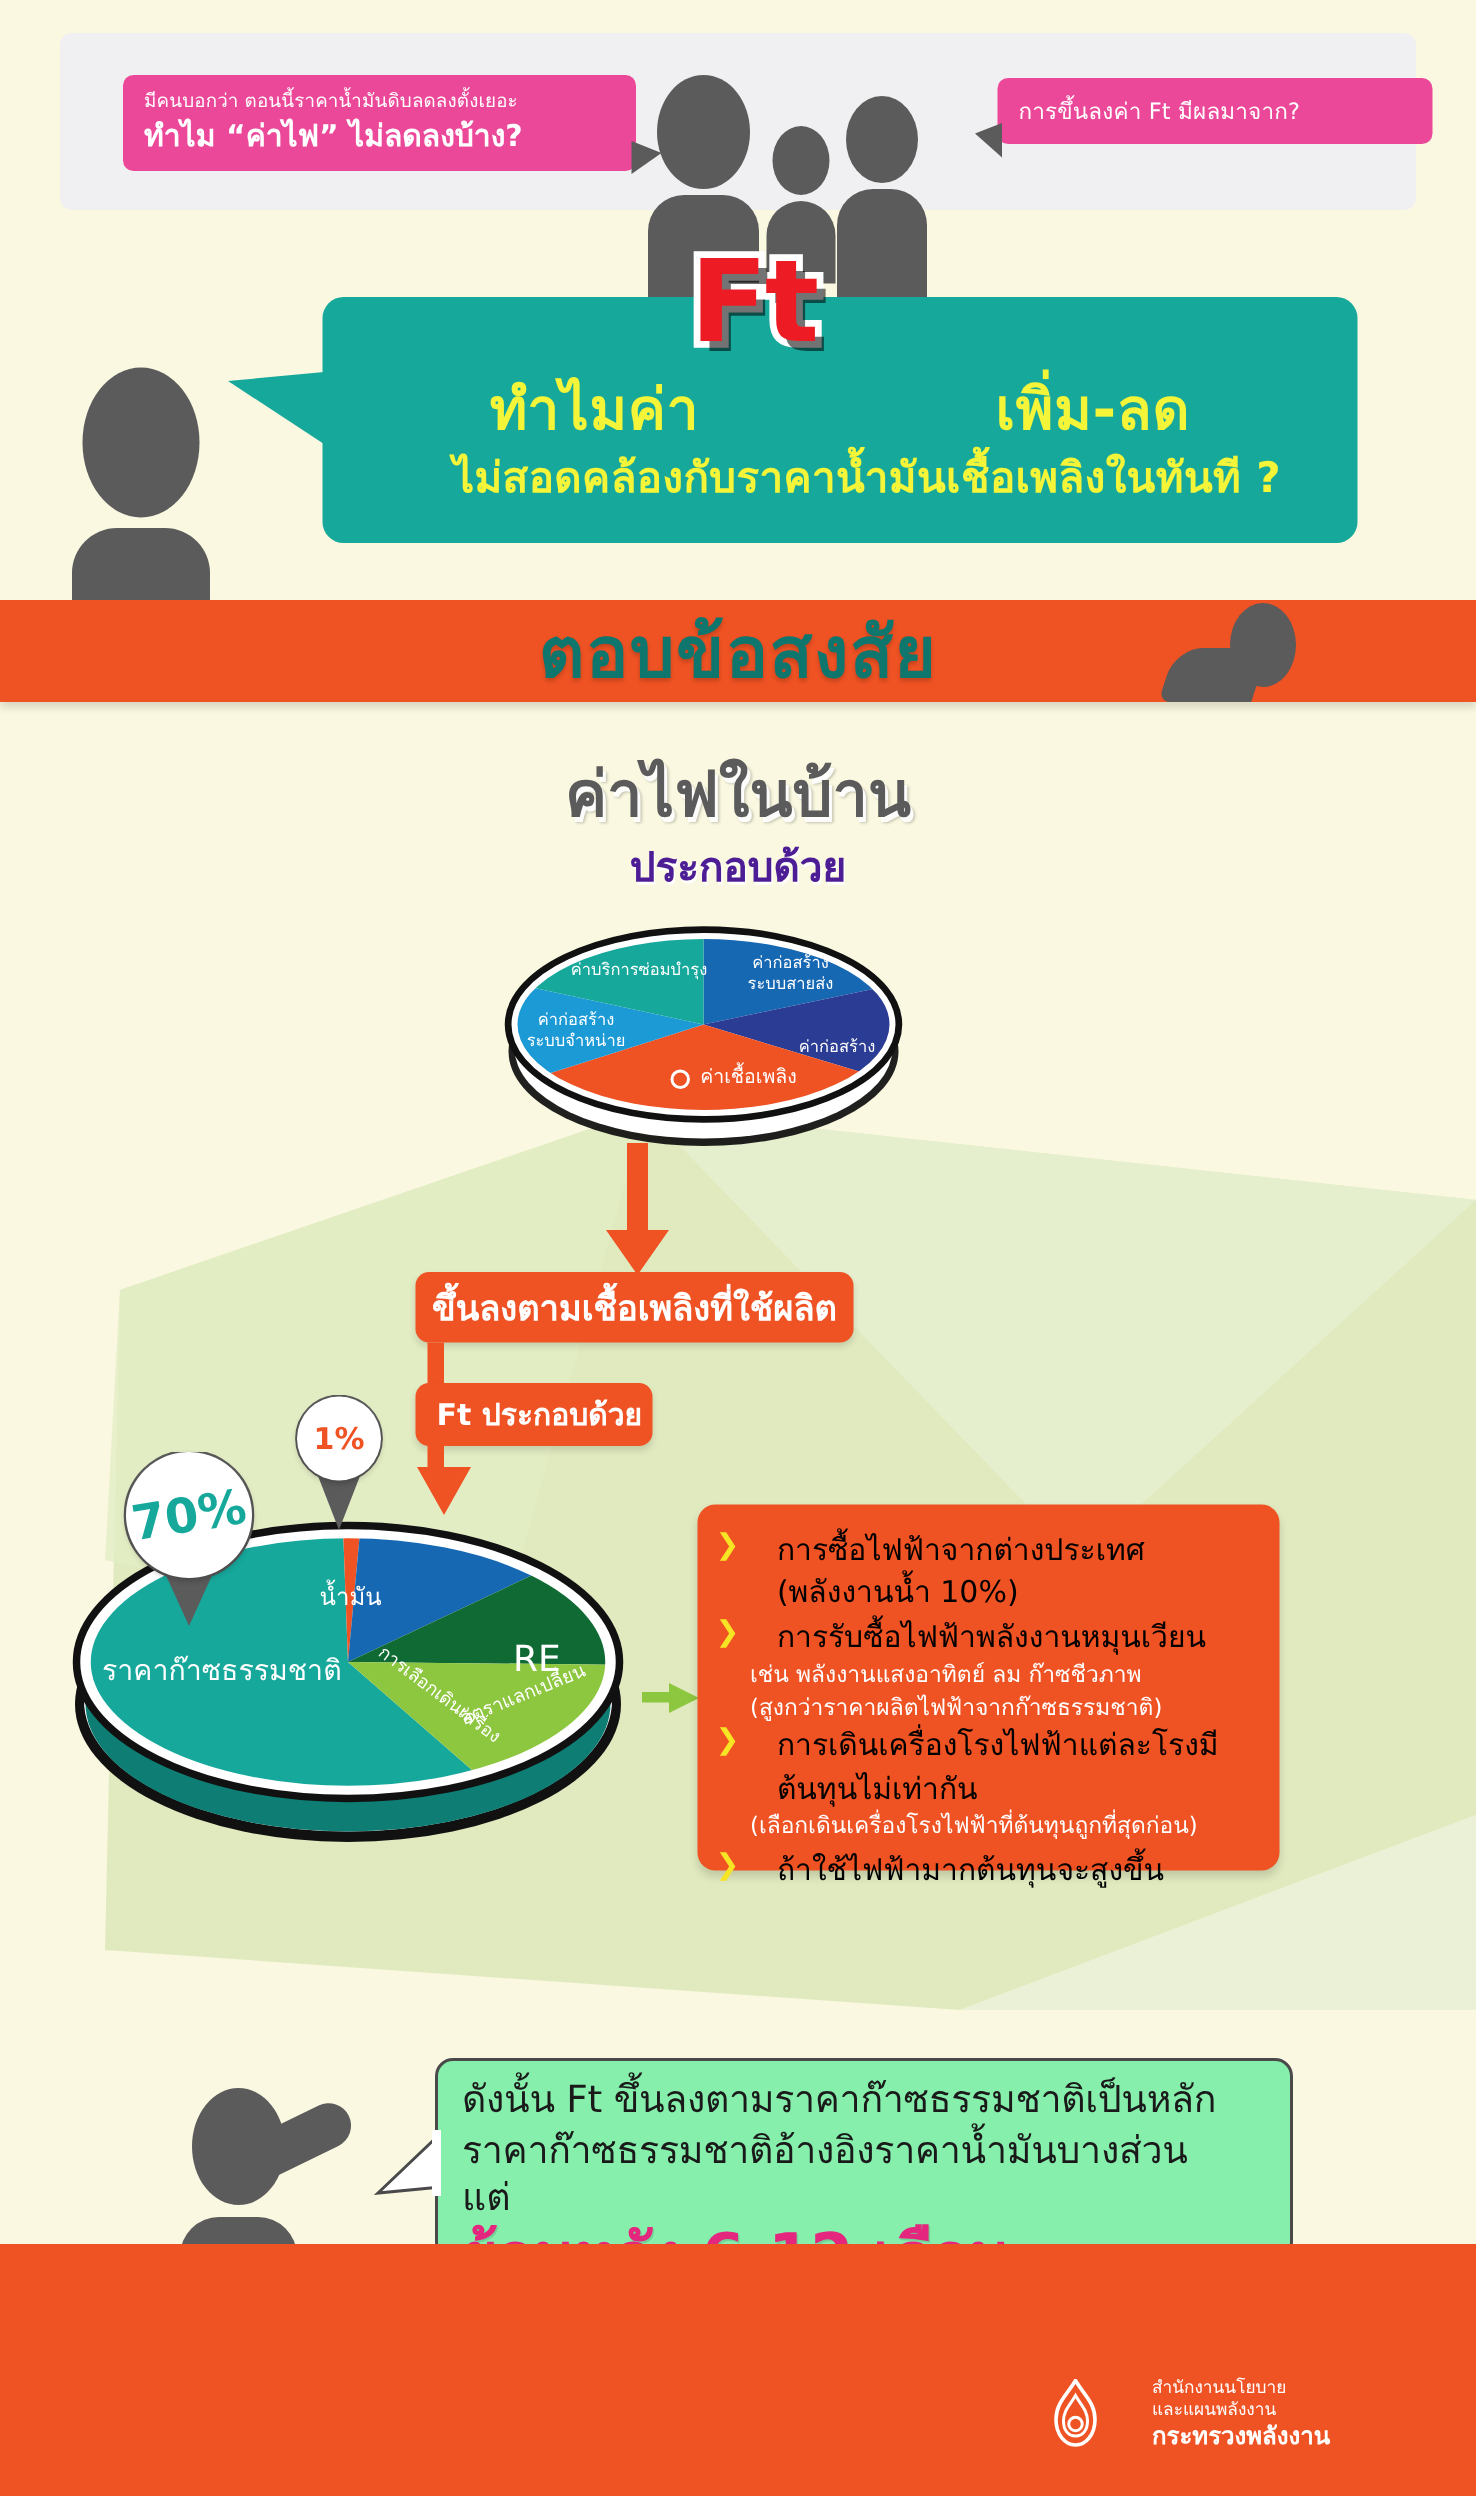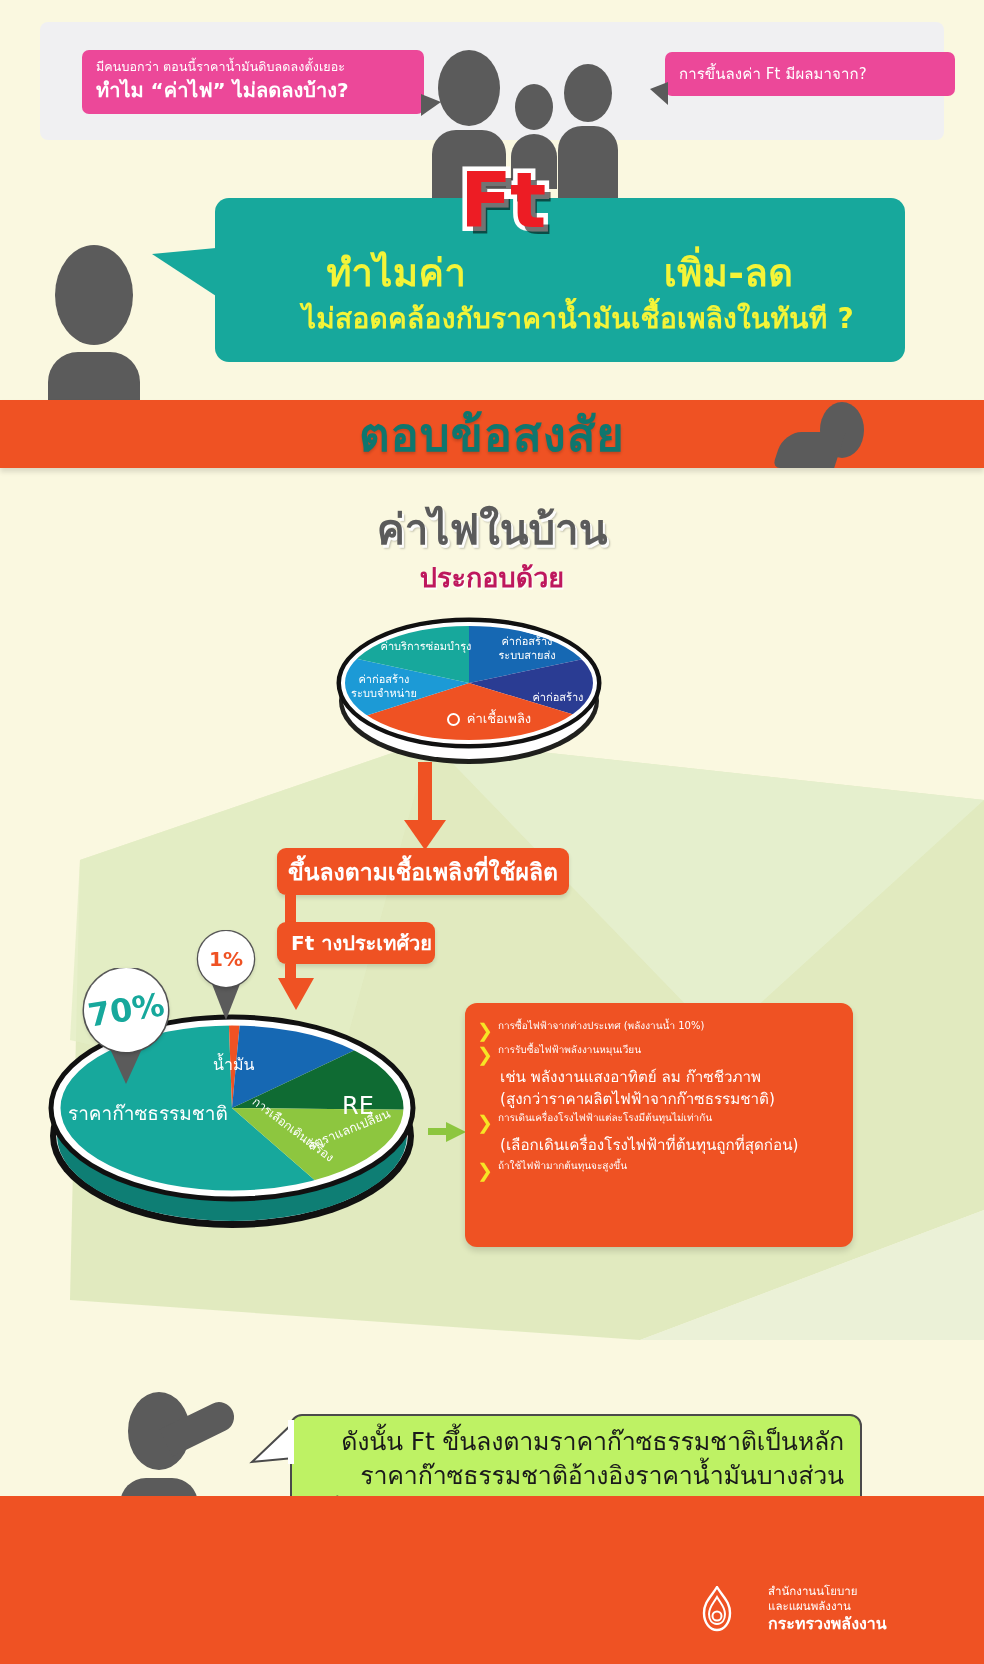--- a/index.html
+++ b/index.html
@@ -72,21 +72,21 @@
   }
 
   
   .sec-title {
     position:absolute; left:0; top:496px; width:984px; text-align:center;
     font-size:42px; font-weight:bold; color:#5B5B5B;
     text-shadow:2px 3px 0 rgba(255,255,255,.95), 3px 4px 2px rgba(0,0,0,.22);
   }
   .sec-sub {
     position:absolute; left:0; top:556px; width:984px; text-align:center;
-    font-size:27px; font-weight:bold; color:#be185d;
+    font-size:27px; font-weight:bold; color:#4c1d95;
     text-shadow:1px 2px 0 rgba(255,255,255,.9);
   }
 
   
   .pie1-wrap { position:absolute; left:330px; top:615px; width:278px; height:150px; }
   .pie1-label { position:absolute; color:#fff; font-size:11px; text-align:center; line-height:1.25; }
 
   
   .obox { position:absolute; background:#EF5223; border-radius:9px; color:#fff;
           display:flex; align-items:center; box-shadow:0 3px 4px rgba(0,0,0,.12); }
@@ -108,29 +108,28 @@
 
   
   .bullet-box {
     position:absolute; left:465px; top:1003px; width:388px; height:244px;
     background:#EF5223; border-radius:12px; padding:16px 14px 10px 12px;
     box-shadow:0 4px 6px rgba(0,0,0,.14);
   }
   .bl-item { display:flex; align-items:flex-start; margin-bottom:1px; }
   .bl-chev { color:#F7E425; font-size:19px; font-weight:bold; line-height:1.22;
              margin-right:5px; flex:0 0 auto; }
-  .bl-txt { color:#ffffff; font-size:10px; line-height:1.42; }
+  .bl-txt { color:#000000; font-size:20px; line-height:1.42;margin-left:20px; }
   .bl-cont { color:#fff; font-size:15.2px; line-height:1.42; margin-left:23px; }
 
   
   .concl {
-    position:absolute; left:290px; top:1414px; width:572px; height:135px;
-    background:#bef264; border:2px solid #4a4a4a; border-radius:12px;
+    position:absolute; left:290px; top:1372px; width:572px; height:135px;
+    background:#86efac; border:2px solid #4a4a4a; border-radius:12px;
     padding:9px 16px 0 16px;
-    text-align:right;
   }
   .concl .c1 { font-size:25px; color:#1a1a1a; line-height:1.34; letter-spacing:-.2px; }
   .concl .c2 { font-size:25px; color:#1a1a1a; line-height:1.34; letter-spacing:-.2px; }
   .concl .c3 { font-size:25px; color:#1a1a1a; line-height:1.2; display:flex; align-items:baseline;flex-direction:column; }
   .concl .big { font-size:41px; font-weight:bold; color:#E5267E; letter-spacing:-.5px;
                 text-shadow:1px 1px 0 rgba(0,0,0,.12); }
 
   
   .footer { position:absolute; left:0; top:1496px; width:984px; height:168px; background:#EF5223; }
   .footer-logo { position:absolute; left:700px; top:1584px; display:flex; align-items:center;gap:24px; }
@@ -242,21 +241,21 @@
   <polygon points="4,58 46,58 25,88" fill="#EF5223"></polygon>
 </svg>
 
 <div class="obox" id="box1">
   <span>ขึ้นลงตามเชื้อเพลิงที่ใช้ผลิต</span>
 </div>
 
 <div class="connector" style="left:285px;top:895px;width:11px;height:28px;"></div>
 
 <div class="obox" id="box2">
-  <span>Ft างประเทศ้วย</span>
+  <span>Ft ประกอบด้วย</span>
 </div>
 
 <svg style="position:absolute;left:278px;top:964px;width:50px;height:48px;">
   <rect x="7" y="0" width="11" height="18" fill="#EF5223"></rect>
   <polygon points="0,14 36,14 18,46" fill="#EF5223"></polygon>
 </svg>
 
 <div class="pie2-wrap">
   <svg viewBox="0 0 400 230" width="400" height="230">
     <defs>

